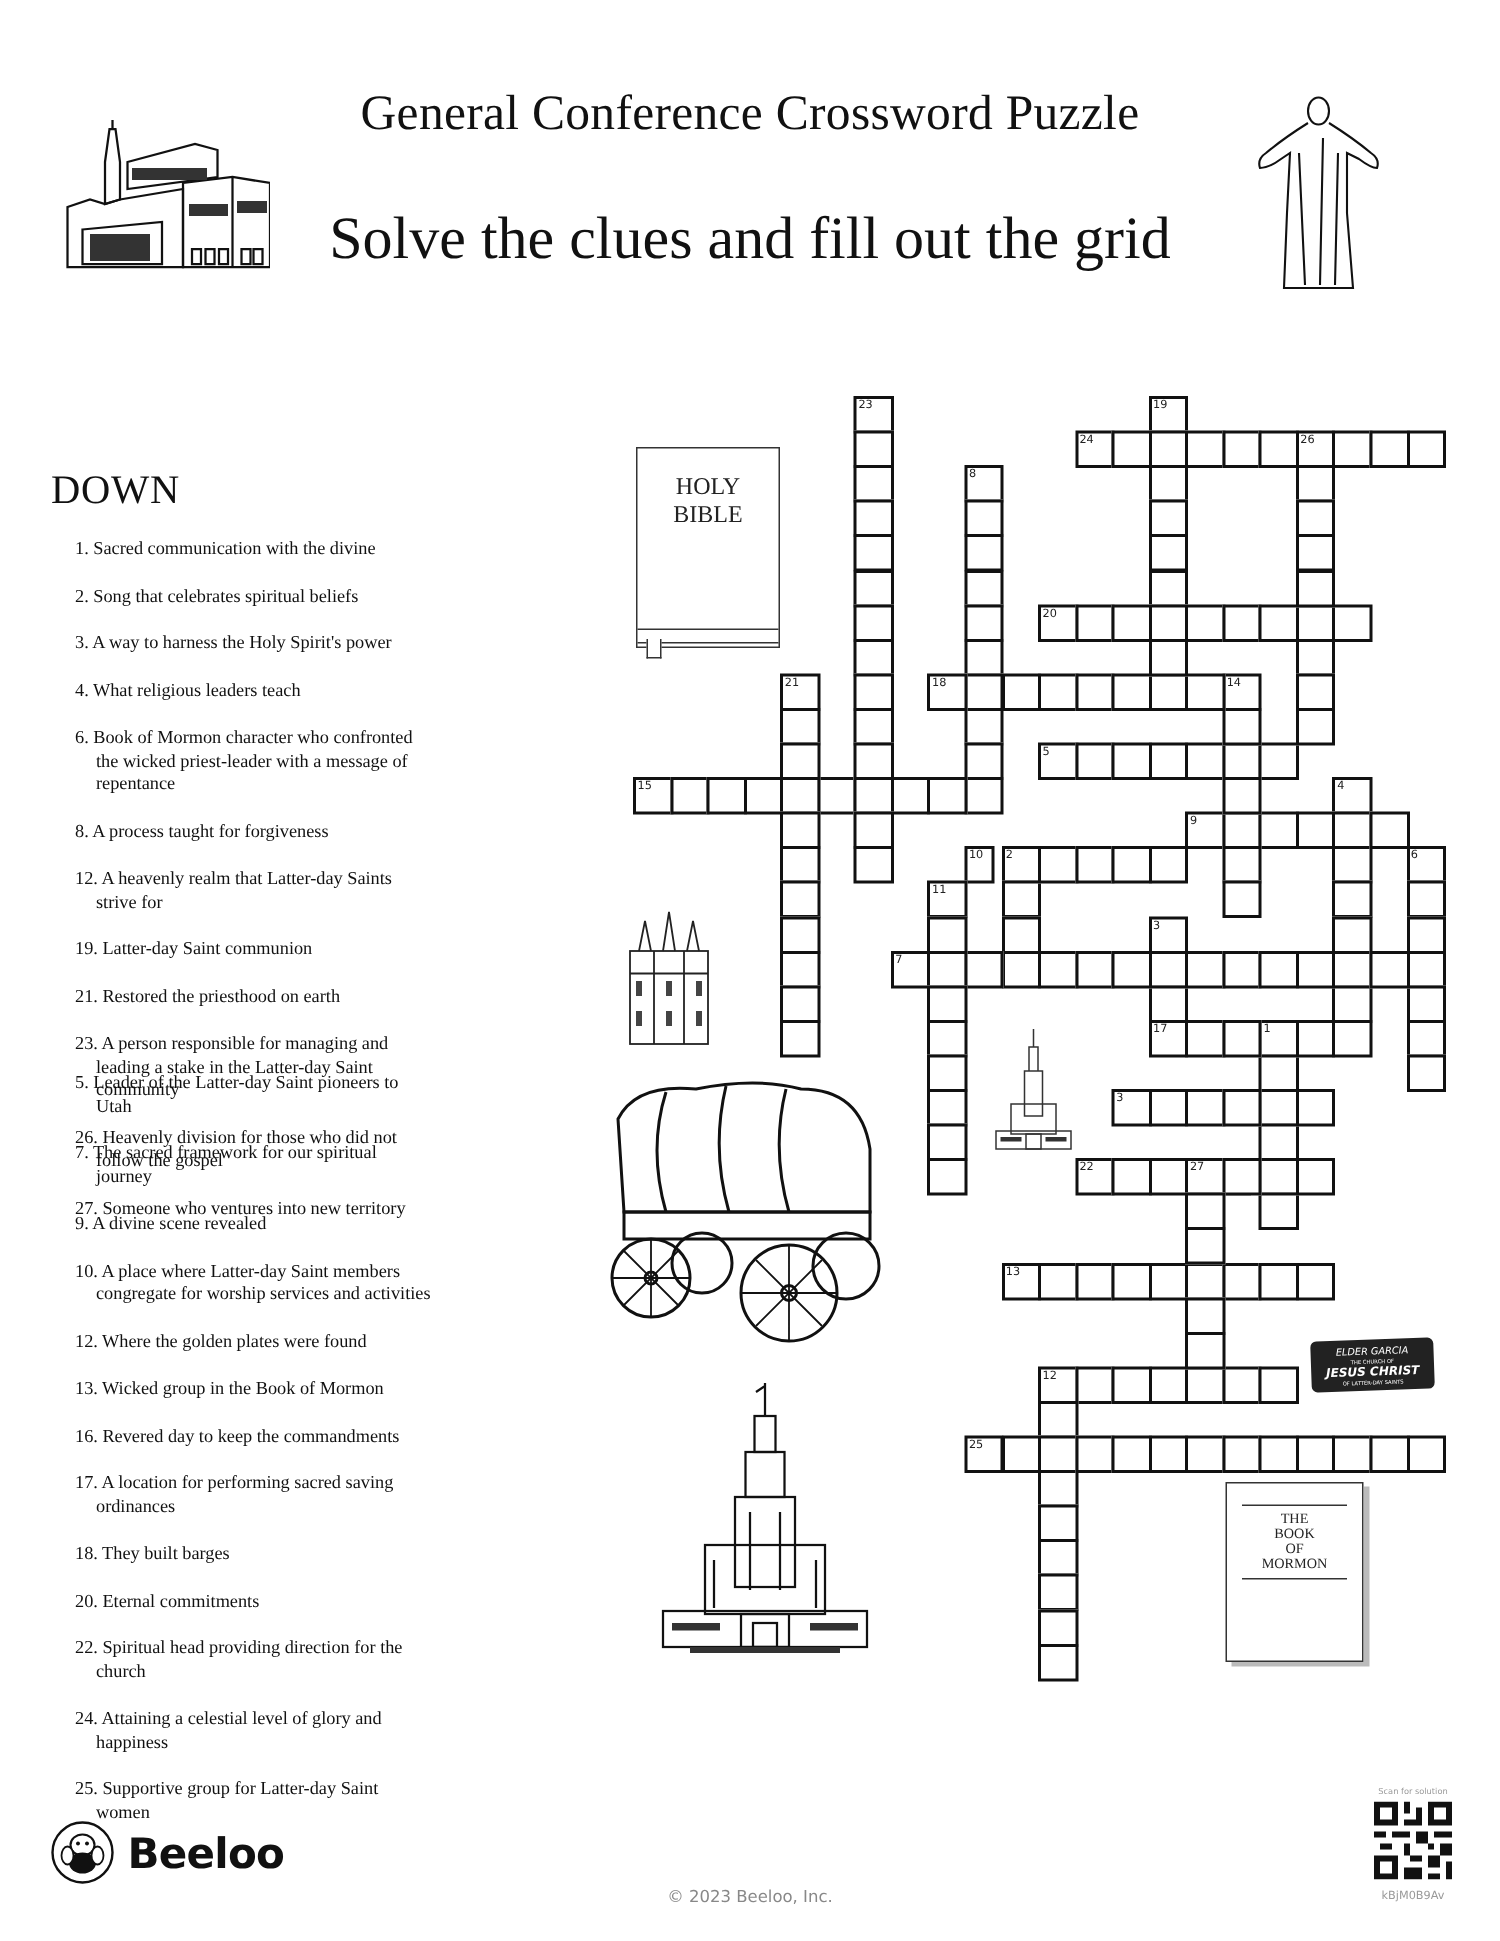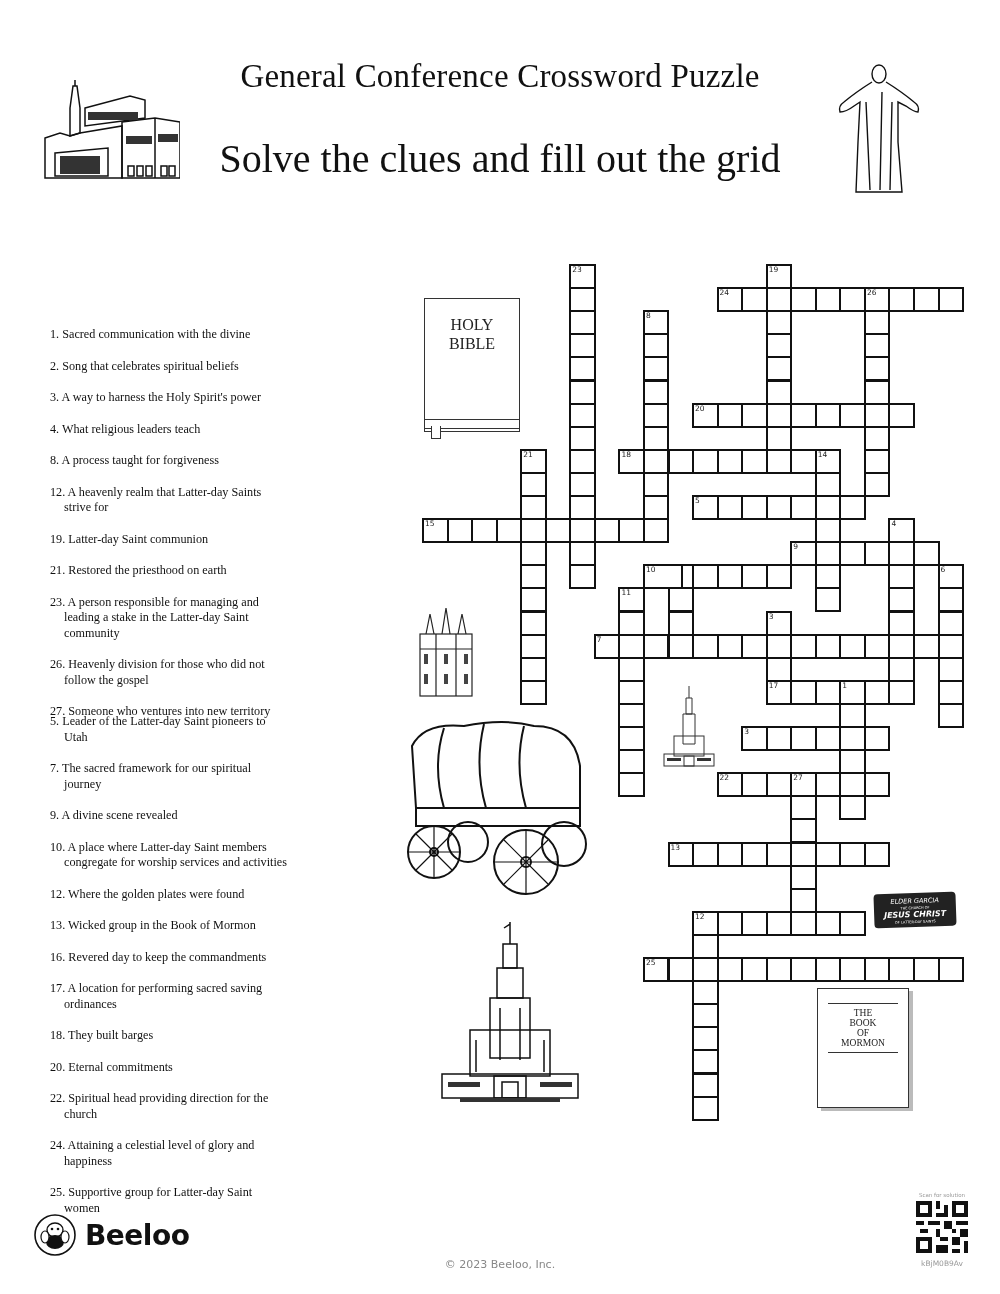--- a/index.html
+++ b/index.html
@@ -52,25 +52,27 @@
 
 <svg class="abs" style="left:836px;top:62px" width="86" height="136" viewBox="0 0 86 136">
   <g fill="none" stroke="#111" stroke-width="1.4">
     <ellipse cx="43" cy="12" rx="7" ry="9"></ellipse>
     <path d="M36 20 Q20 30 8 40 Q2 44 4 50 Q10 50 18 44 L24 40 L22 80 L20 130 L66 130 L62 80 L62 40 L70 44 Q78 50 82 50 Q84 44 78 40 Q66 30 50 20"></path>
     <path d="M30 40 L34 128 M46 30 L44 128 M56 40 L54 128"></path>
   </g>
 </svg>
 
 <div class="abs clues" style="top:311px">
+  <h2>DOWN</h2>
   <div id="down-list">
       <p class="clue"><span class="num">1. </span><span>Sacred communication with the divine</span></p>
       <p class="clue"><span class="num">2. </span><span>Song that celebrates spiritual beliefs</span></p>
       <p class="clue"><span class="num">3. </span><span>A way to harness the Holy Spirit's power</span></p>
       <p class="clue"><span class="num">4. </span><span>What religious leaders teach</span></p>
+      <p class="clue"><span class="num">6. </span><span>Book of Mormon character who confronted the wicked priest-leader with a message of repentance</span></p>
       <p class="clue"><span class="num">8. </span><span>A process taught for forgiveness</span></p>
       <p class="clue"><span class="num">12. </span><span>A heavenly realm that Latter-day Saints strive for</span></p>
       <p class="clue"><span class="num">19. </span><span>Latter-day Saint communion</span></p>
       <p class="clue"><span class="num">21. </span><span>Restored the priesthood on earth</span></p>
       <p class="clue"><span class="num">23. </span><span>A person responsible for managing and leading a stake in the Latter-day Saint community</span></p>
       <p class="clue"><span class="num">26. </span><span>Heavenly division for those who did not follow the gospel</span></p>
       <p class="clue"><span class="num">27. </span><span>Someone who ventures into new territory</span></p>
     </div>
 </div>
 <div class="abs clues" style="top:698px">
@@ -260,21 +262,21 @@
     <div class="cell" style="left: 642.95px; top: 471.9px; width: 26.55px; height: 25.1px;"></div>
     <div class="cell" style="left: 642.95px; top: 495px; width: 26.55px; height: 25.1px;"></div>
     <div class="cell" style="left: 642.95px; top: 518.1px; width: 26.55px; height: 25.1px;"></div>
     <div class="cell" style="left: 790.25px; top: 541.2px; width: 26.55px; height: 25.1px;">
       <span class="n">9</span>
     </div>
     <div class="cell" style="left: 814.8px; top: 541.2px; width: 26.55px; height: 25.1px;"></div>
     <div class="cell" style="left: 839.35px; top: 541.2px; width: 26.55px; height: 25.1px;"></div>
     <div class="cell" style="left: 863.9px; top: 541.2px; width: 26.55px; height: 25.1px;"></div>
     <div class="cell" style="left: 913px; top: 541.2px; width: 26.55px; height: 25.1px;"></div>
-    <div class="cell" style="left: 642.95px; top: 564.3px; width: 40px; height: 25.1px;">
+    <div class="cell" style="left: 642.95px; top: 564.3px; width: 20px; height: 25.1px;">
       <span class="n">10</span>
     </div>
     <div class="cell" style="left: 692.05px; top: 564.3px; width: 26.55px; height: 25.1px;"></div>
     <div class="cell" style="left: 716.6px; top: 564.3px; width: 26.55px; height: 25.1px;"></div>
     <div class="cell" style="left: 741.15px; top: 564.3px; width: 26.55px; height: 25.1px;"></div>
     <div class="cell" style="left: 765.7px; top: 564.3px; width: 26.55px; height: 25.1px;"></div>
     <div class="cell" style="left: 618.4px; top: 587.4px; width: 26.55px; height: 25.1px;">
       <span class="n">11</span>
     </div>
     <div class="cell" style="left: 618.4px; top: 610.5px; width: 26.55px; height: 25.1px;"></div>

